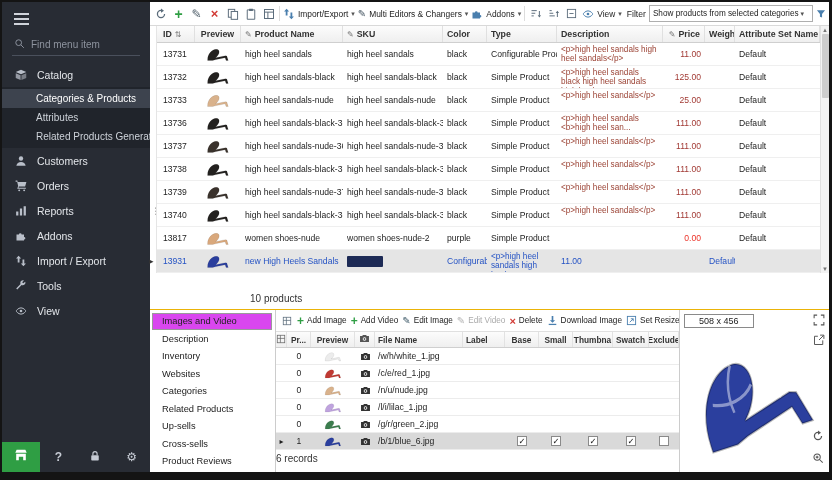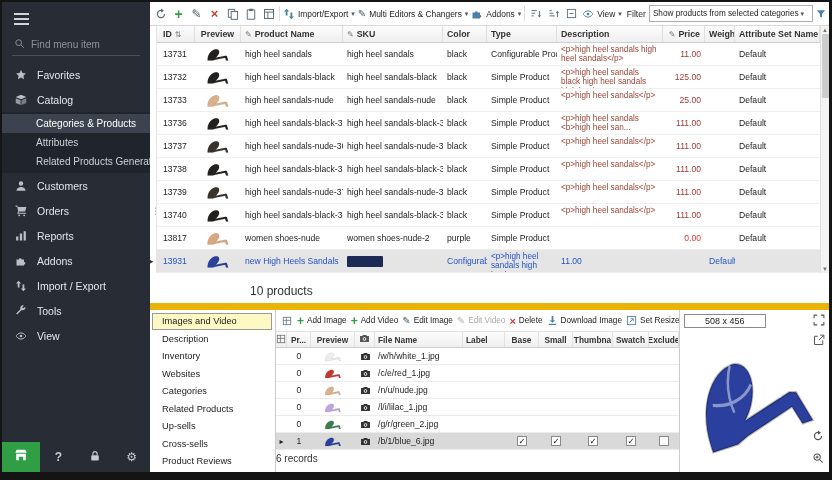--- a/index.html
+++ b/index.html
@@ -57,26 +57,26 @@
   .grow .c-desc{display:block;white-space:normal;font-size:8.2px;line-height:1.15;padding-top:2px;color:#9c4436}
   .grow .c-price{color:#a23b35}
   .grow .c-price.zero{color:#ec3227}
   .grow.sel{background:#e5e5e5}
   .grow.sel>div,.grow.sel .c-desc,.grow.sel .c-price{color:#2553c4}
   .grow.sel::before{content:"\25B8";position:absolute;left:-8px;top:6px;font-size:9px;color:#333}
   .chip{width:36px;height:11px;border-radius:1px;display:inline-block}
   .vscroll{width:9px;background:#f3f3f3;border-left:1px solid #e0e0e0;display:flex;flex-direction:column;align-items:center;padding:1px 0;flex-shrink:0}
   .sarr{font-size:6px;color:#777;line-height:1}
   .vthumb{width:7px;height:64px;background:#cdcdcd;margin-top:1px;border-radius:1px}
-  .grid-footer{flex:1;display:flex;align-items:flex-end;padding:0 4px 5px 100px;font-size:12px;color:#333;border-bottom:7px solid #eab308}
+  .grid-footer{flex:1;display:flex;align-items:flex-end;padding:0 4px 5px 100px;font-size:10px;color:#333;border-bottom:1px solid #eab308}
   
   .bottom{height:162px;display:flex;flex-shrink:0}
   .tabs{width:126px;border-right:1px solid #ccc;padding-top:3px;flex-shrink:0;background:#fff}
   .tab{height:16.5px;display:flex;align-items:center;padding-left:9px;font-size:9.3px;color:#222;border:1px solid transparent;margin:0 3px 1px 2px;cursor:pointer;white-space:nowrap;overflow:hidden}
-  .tab.active{border-color:#9a9a9a;background:#fef9c3}
+  .tab.active{border-color:#9a9a9a;background:#d946ef}
   .detail{flex:1;min-width:0;display:flex;flex-direction:column}
   .dtoolbar{height:22px;display:flex;align-items:center;gap:4px;padding:0 5px;border-bottom:1px solid #e0e0e0;overflow:hidden;flex-shrink:0}
   .dbtn{display:flex;align-items:center;gap:3px;font-size:8.2px;color:#222;white-space:nowrap;cursor:pointer;flex-shrink:0}
   .dbtn.disabled{color:#aaa}
   .dbtn .plus{color:#2f9e44;font-weight:700;font-size:12px}
   .dbtn .pen{color:#46606e;font-size:10px}
   .dbtn.disabled .pen{color:#b5b5b5}
   .dbtn .x{color:#d23b35;font-weight:700;font-size:11px}
   .dbtn .ic{color:#4a7fae;display:flex}
   .drow{display:flex;height:17px;border-bottom:1px solid #ececec;background:#fff;flex-shrink:0;position:relative}
@@ -92,21 +92,21 @@
   .drow>div:nth-child(7){width:34px;justify-content:center}
   .drow>div:nth-child(8){width:34px;justify-content:center}
   .drow>div:nth-child(9){width:40px;justify-content:center}
   .drow>div:nth-child(10){width:36px;justify-content:center}
   .drow>div:nth-child(11){flex:1 1 auto;justify-content:center}
   .drow.sel{background:#d9d9d9}
   .dfooter{margin-top:auto;text-align:left;font-size:10px;color:#333;padding:3px 0 20px}
   .checkbox{width:10px;height:10px;border:1px solid #8a8a8a;background:#fff;display:flex;align-items:center;justify-content:center;font-size:8.5px;color:#222;line-height:1;cursor:pointer}
   
   .preview{width:150px;border-left:1px solid #ccc;position:relative;background:#fff;flex-shrink:0}
-  .size-box{position:absolute;top:4px;left:4px;border:1px solid #8a8a8a;padding:1px 20px;font-size:9px;color:#222;background:#fff}
+  .size-box{position:absolute;top:4px;left:4px;border:1px solid #8a8a8a;padding:1px 14px;font-size:9px;color:#222;background:#fff}
   .pv-ic{position:absolute;color:#555;cursor:pointer;display:flex}
   #pv-full{top:4px;right:4px}
   #pv-ext{top:24px;right:4px}
   #pv-rot{bottom:30px;right:5px}
   #pv-zoom{bottom:8px;right:5px}
   .pv-shoe{position:absolute;left:10px;top:34px;transform:rotate(-18deg)}
 </style>
 </head>
 <body>
 
@@ -119,28 +119,20 @@
         <i></i>
       </div>
     <div class="sb-search">
       <span class="ic"><svg viewBox="0 0 16 16" width="11" height="11" fill="none" stroke="currentColor" stroke-width="1.4">
             <circle cx="6.8" cy="6.8" r="4.2"></circle>
             <path d="M10 10l4.3 4.3"></path>
           </svg></span>
       <span>Find menu item</span>
     </div>
     <nav id="sidebar-nav">
-        <div class="sb-item">
-          <span class="ic">
-            <svg viewBox="0 0 16 16" width="12" height="12" fill="currentColor">
-              <path d="M8 1.2l2 4.2 4.6.6-3.4 3.1.9 4.5L8 11.4l-4.1 2.2.9-4.5L1.4 6l4.6-.6z"></path>
-            </svg>
-          </span>
-          <span>Favorites</span>
-        </div>
         <div class="sb-item">
           <span class="ic">
             <svg viewBox="0 0 16 16" width="12" height="12" fill="currentColor">
               <path d="M8 1l7 3-7 3-7-3z"></path>
               <path d="M1 5.5l6.4 2.7v6.6L1 12.1z" opacity=".75"></path>
               <path d="M15 5.5L8.6 8.2v6.6l6.4-2.7z" opacity=".55"></path>
             </svg>
           </span>
           <span>Catalog</span>
         </div>

